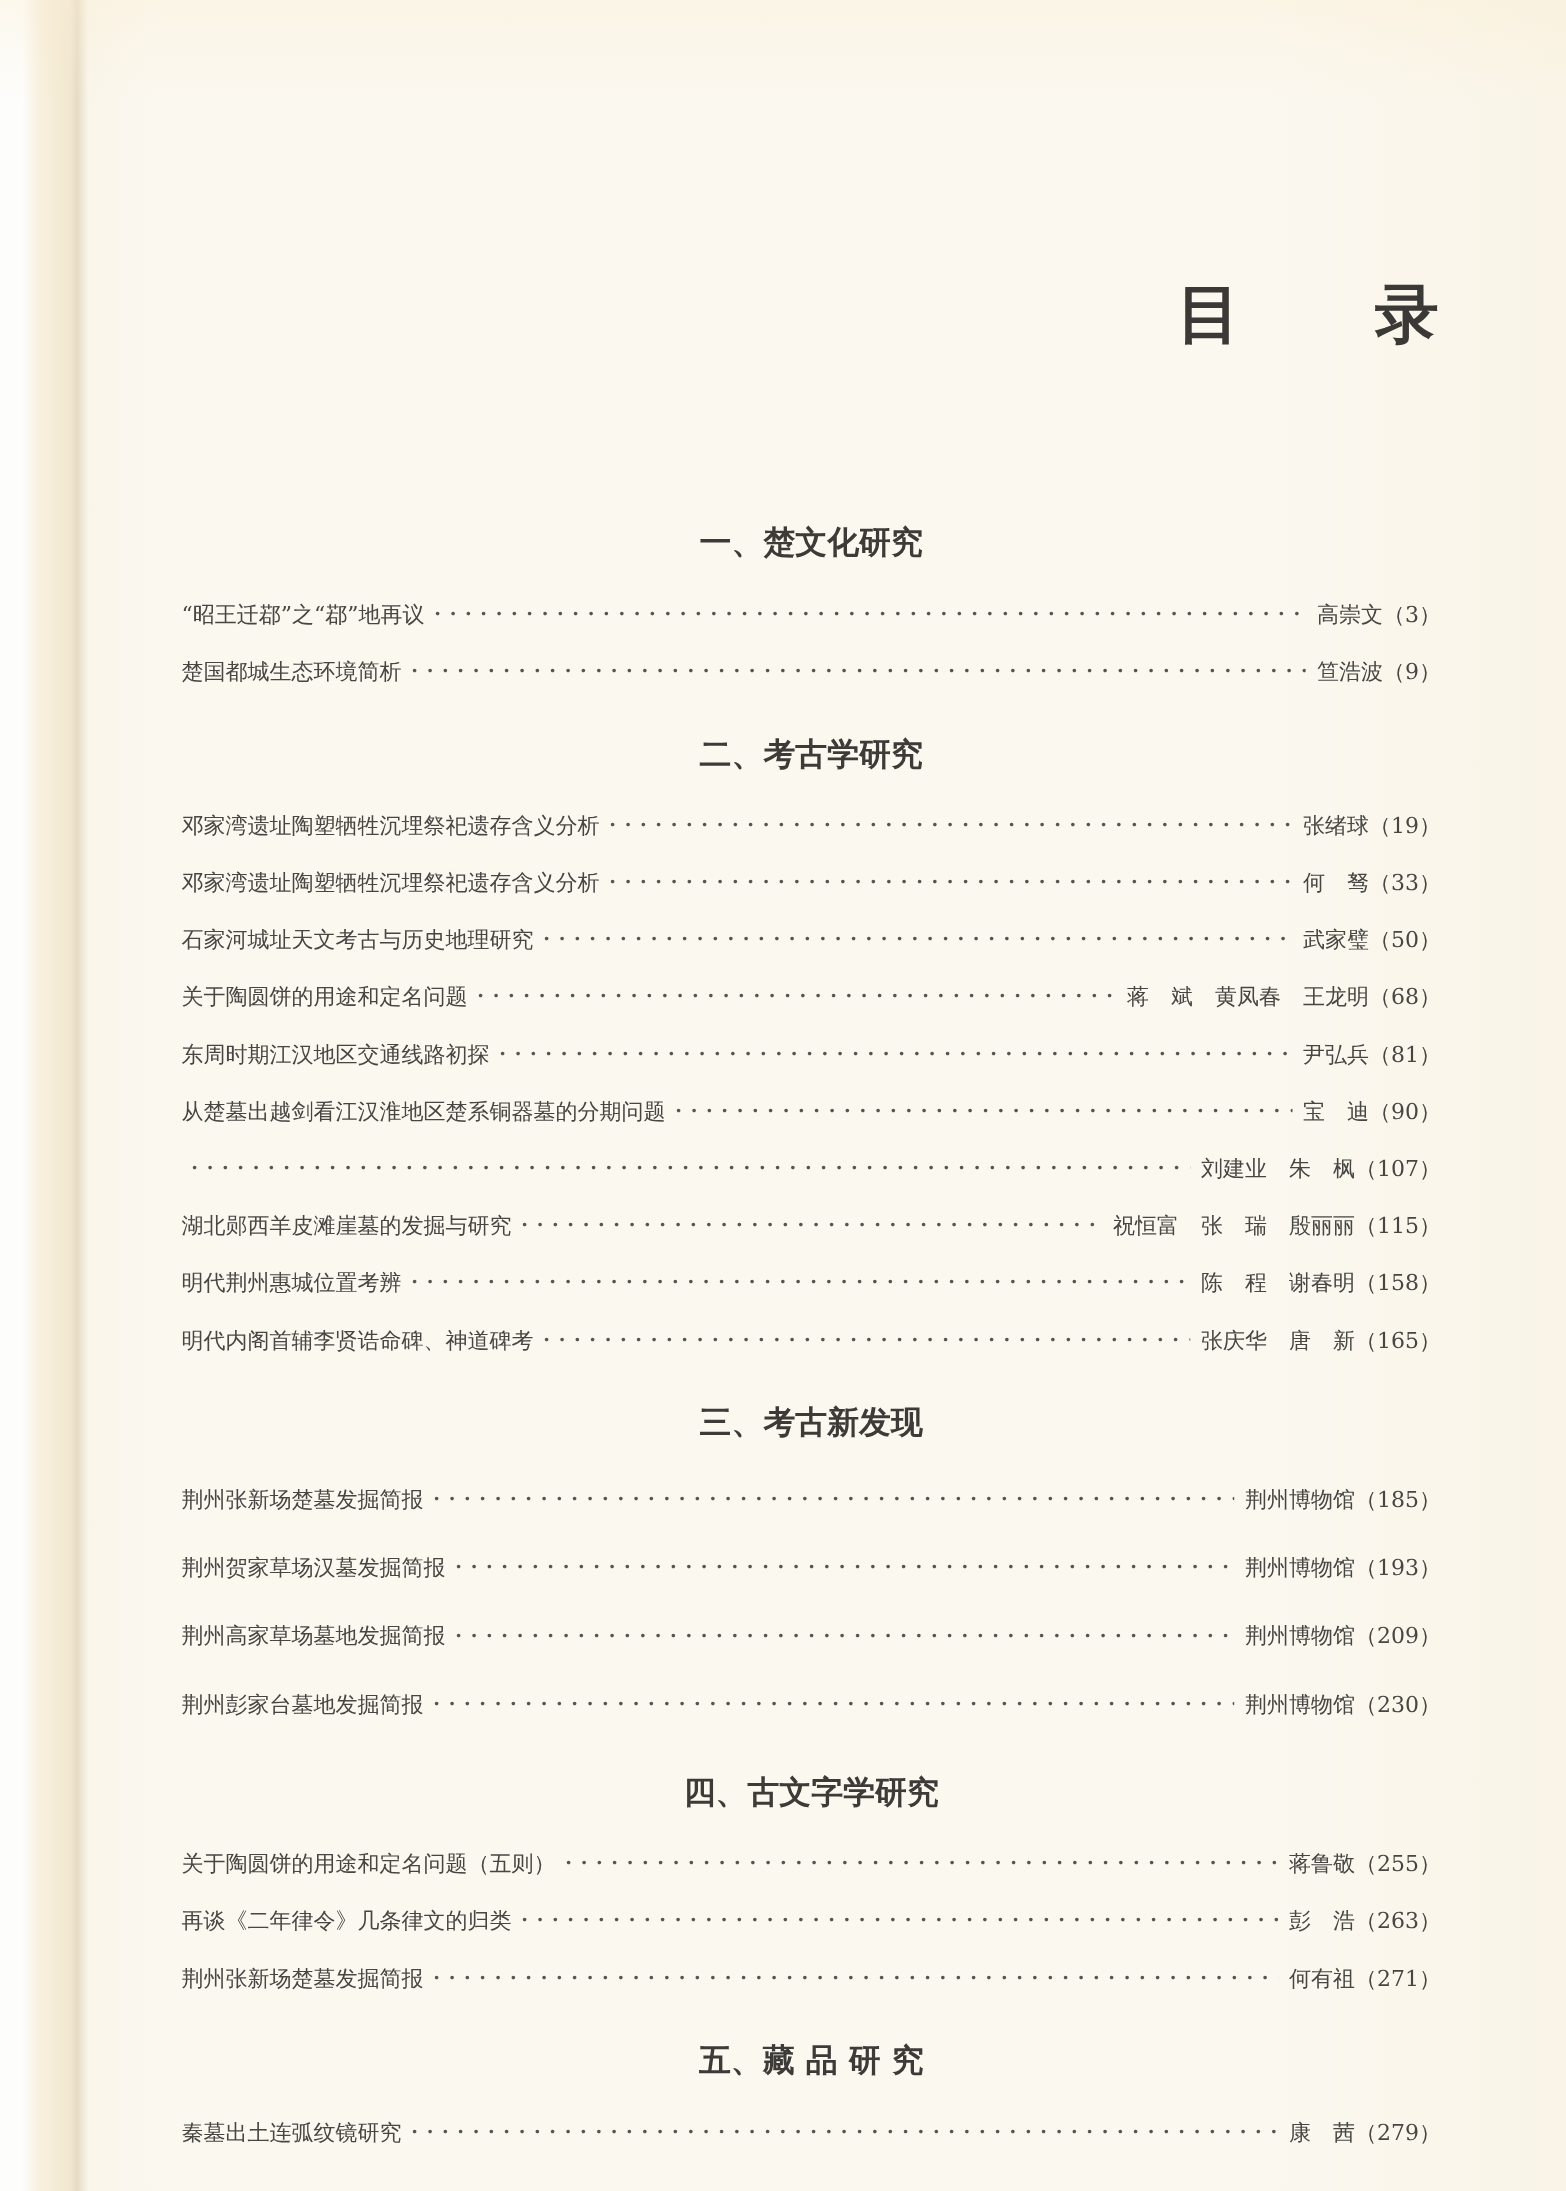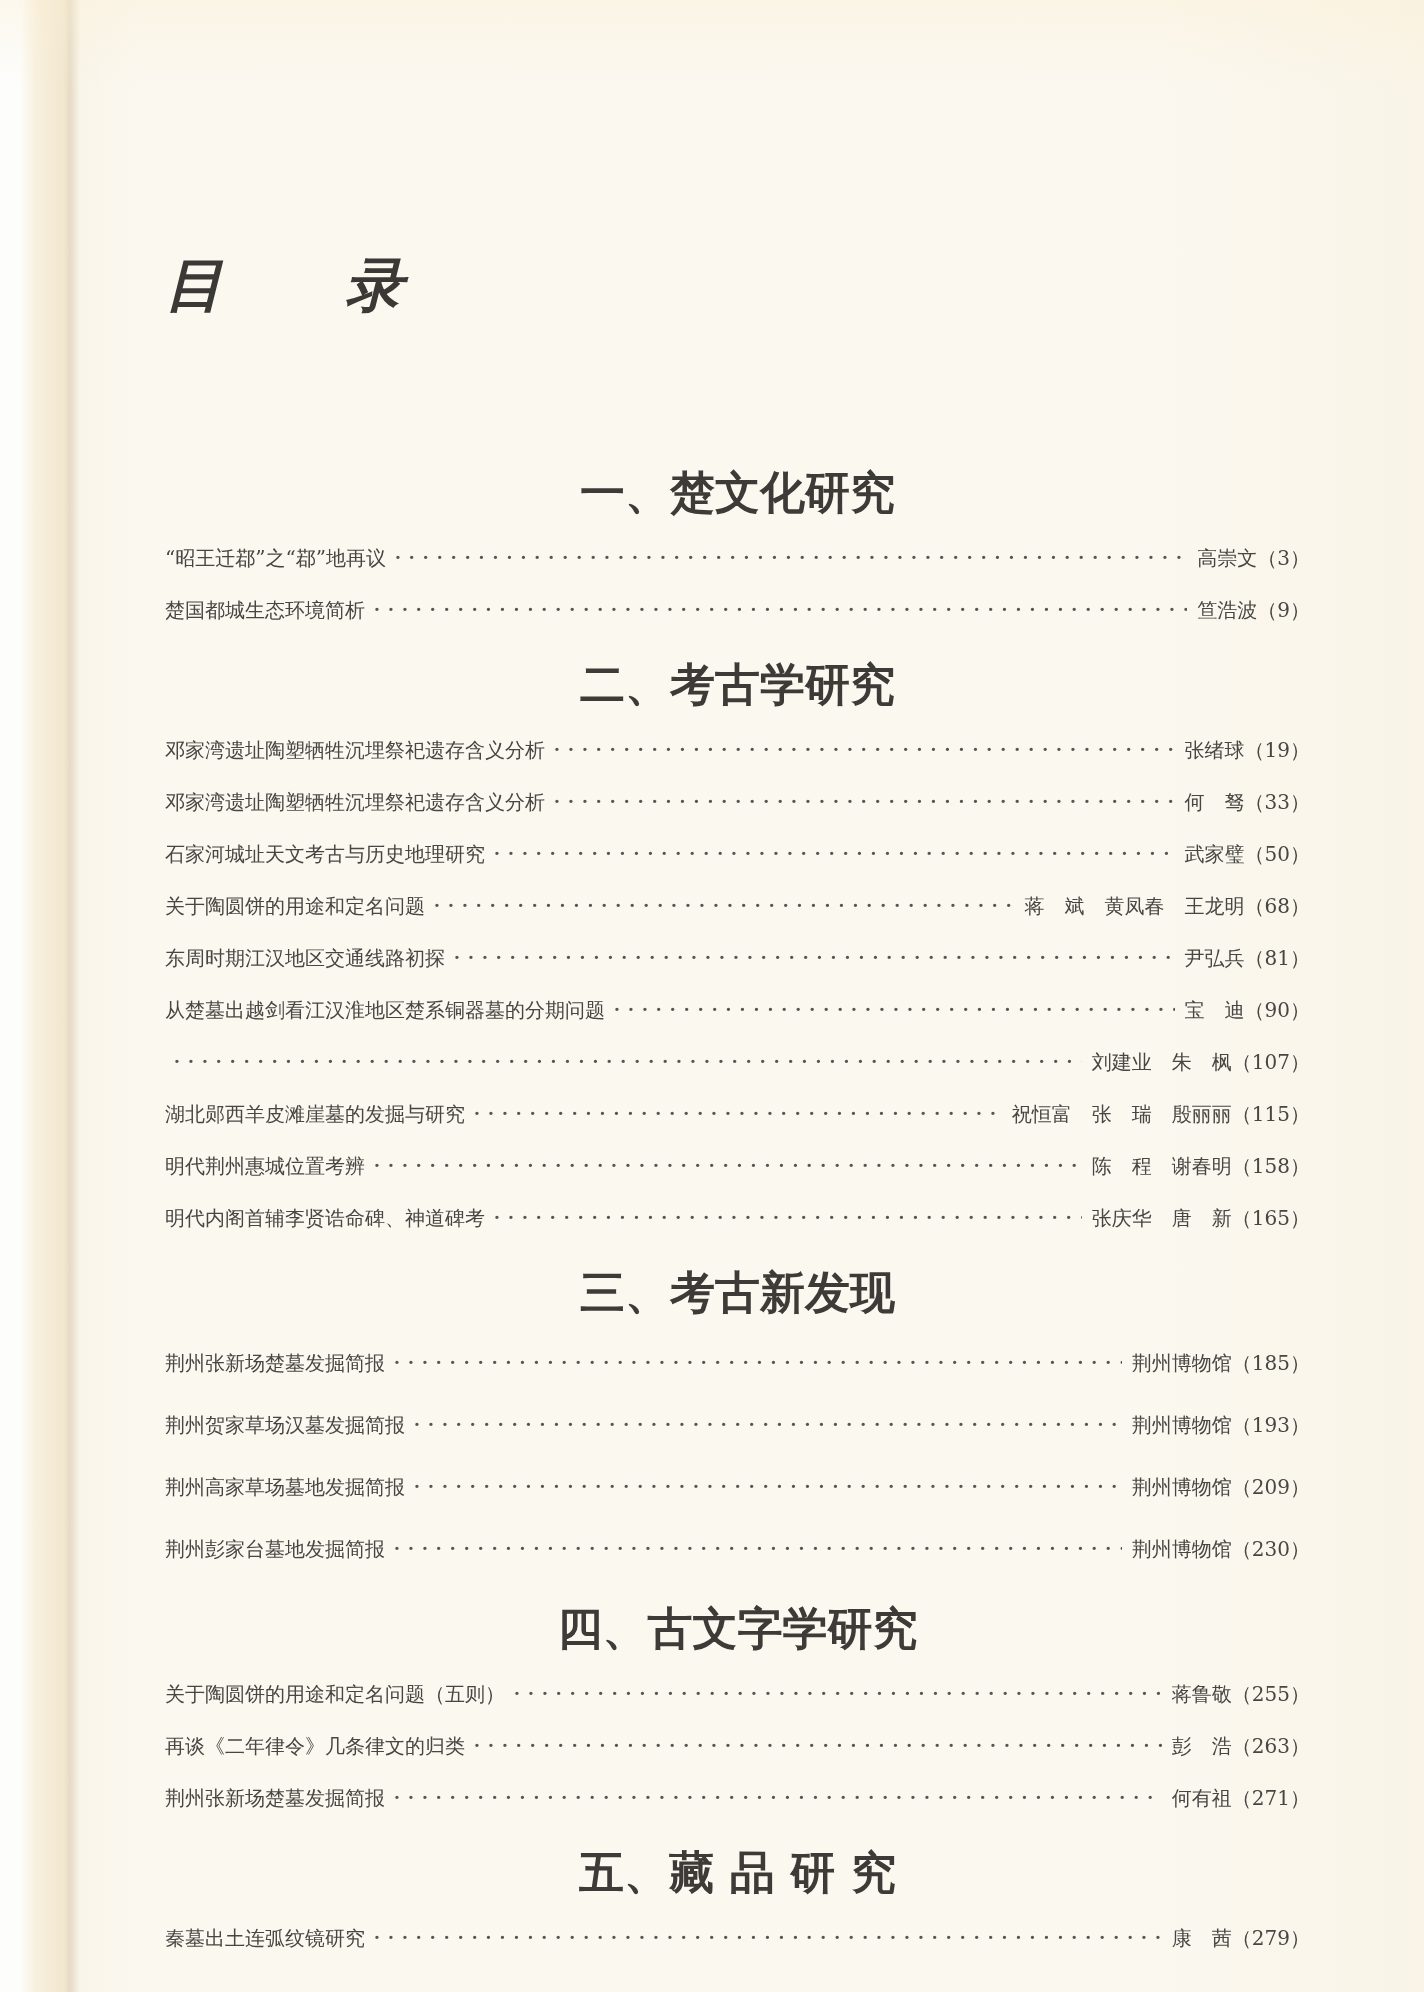--- a/index.html
+++ b/index.html
@@ -20,31 +20,30 @@
         #f9f4e7 1424px);
   }
   .content {
     position: absolute;
     left: 165px;
     top: 0;
     width: 1145px;
   }
   .toc-title {
     margin-top: 248px;
-    text-align: left;
+    text-align: right;
     font-size: 58px;
     line-height: 74px;
     font-weight: 700;
     color: #3a3936;
     letter-spacing: 2px;
-    font-style: italic;
   }
   .section-heading {
     text-align: center;
-    font-size: 45px;
+    font-size: 29px;
     line-height: 46px;
     font-weight: 700;
     color: #3c3b38;
     font-family: "DejaVu Sans", "Liberation Sans", sans-serif;
     margin: 26px 0 16px 0;
   }
   .section.first .section-heading { margin-top: 148px; }
   .entries { }
   .entry {
     display: flex;

